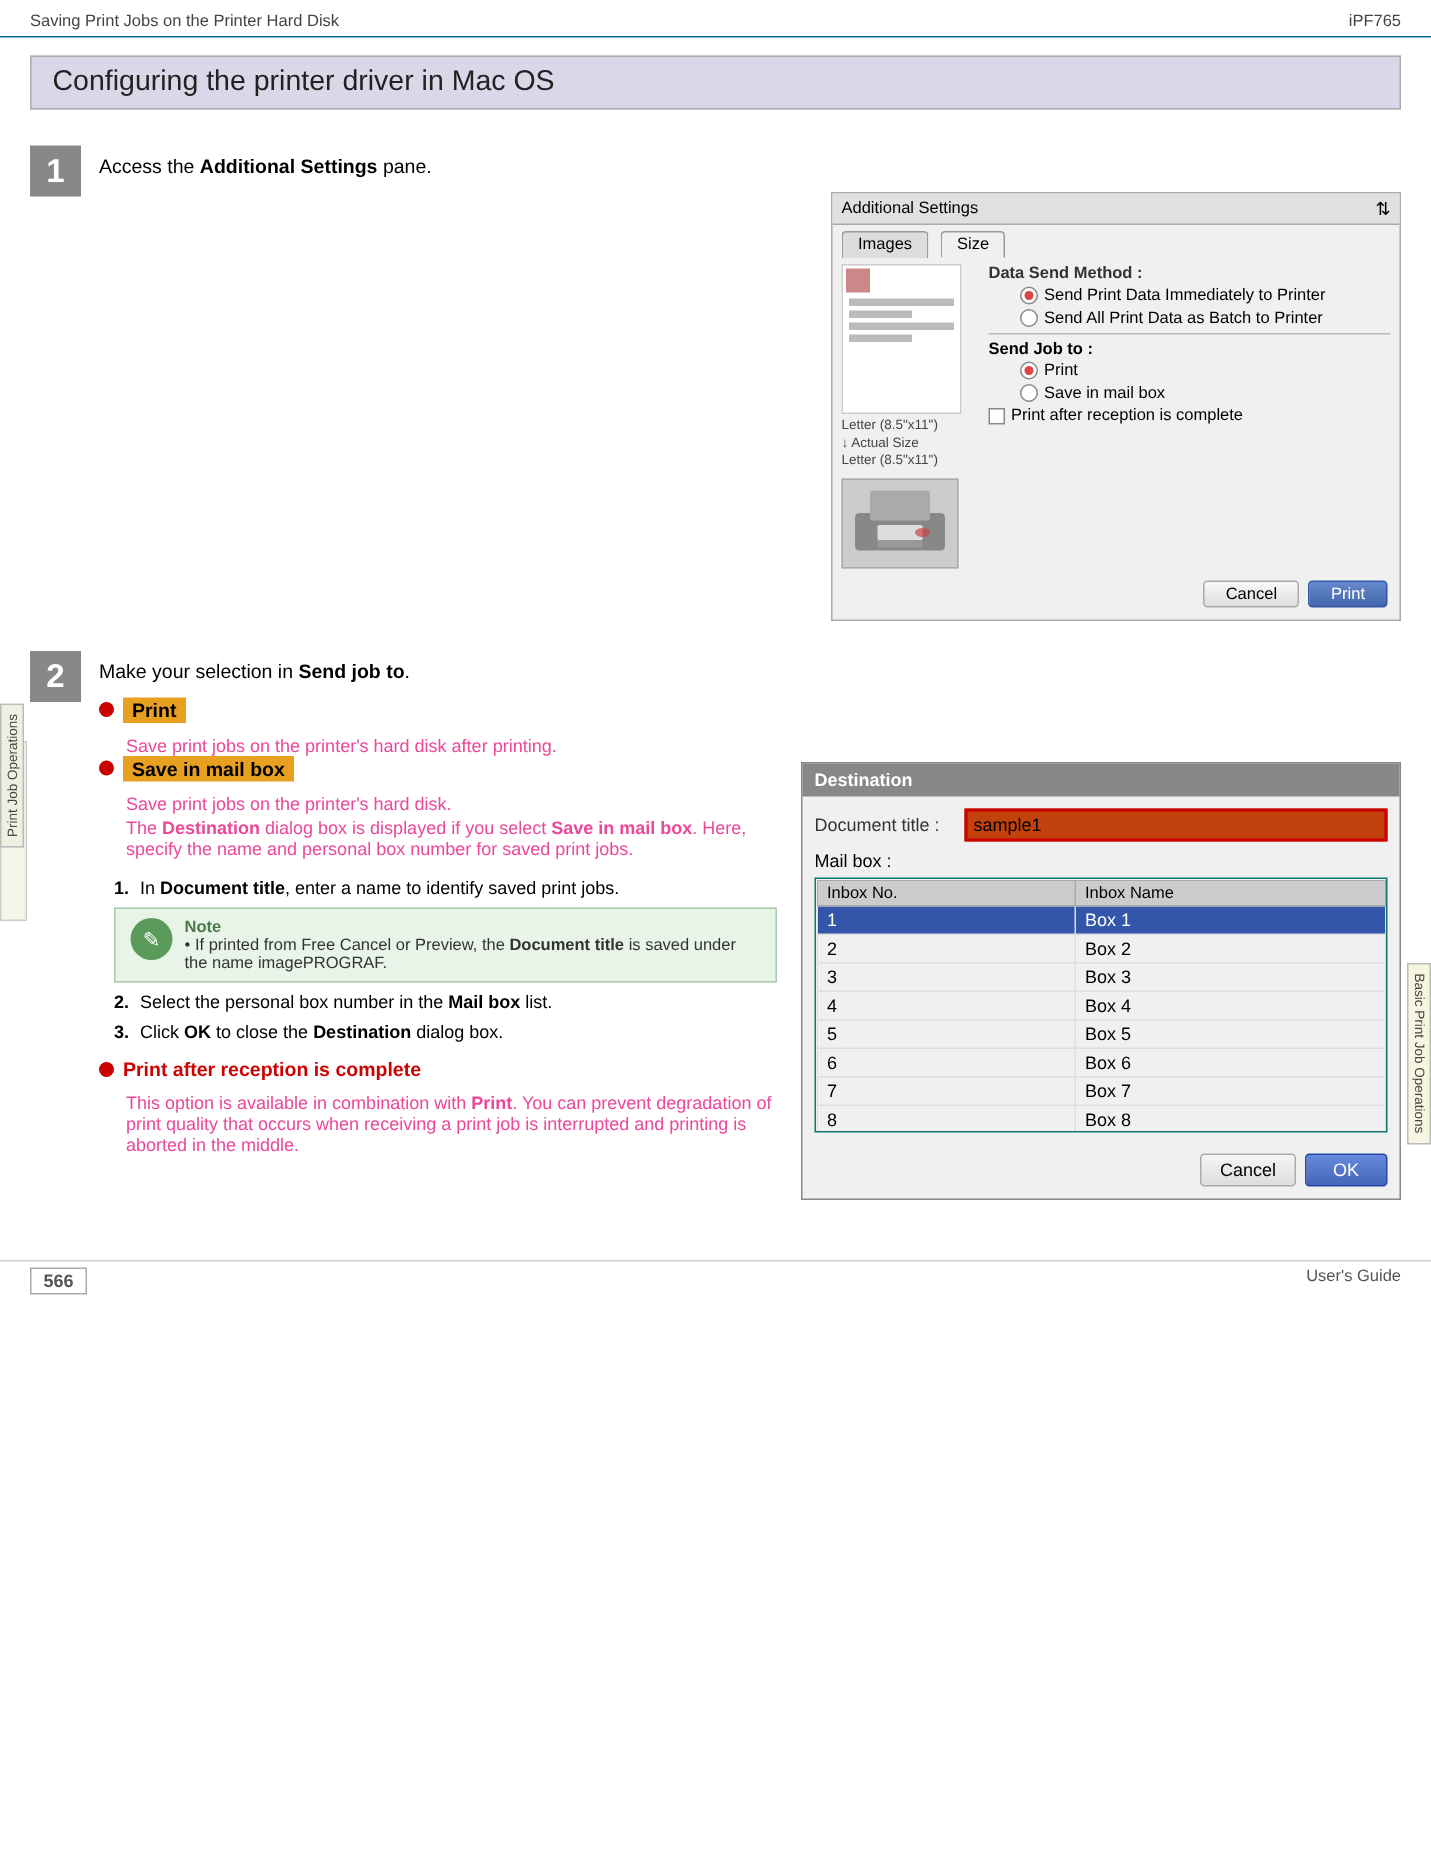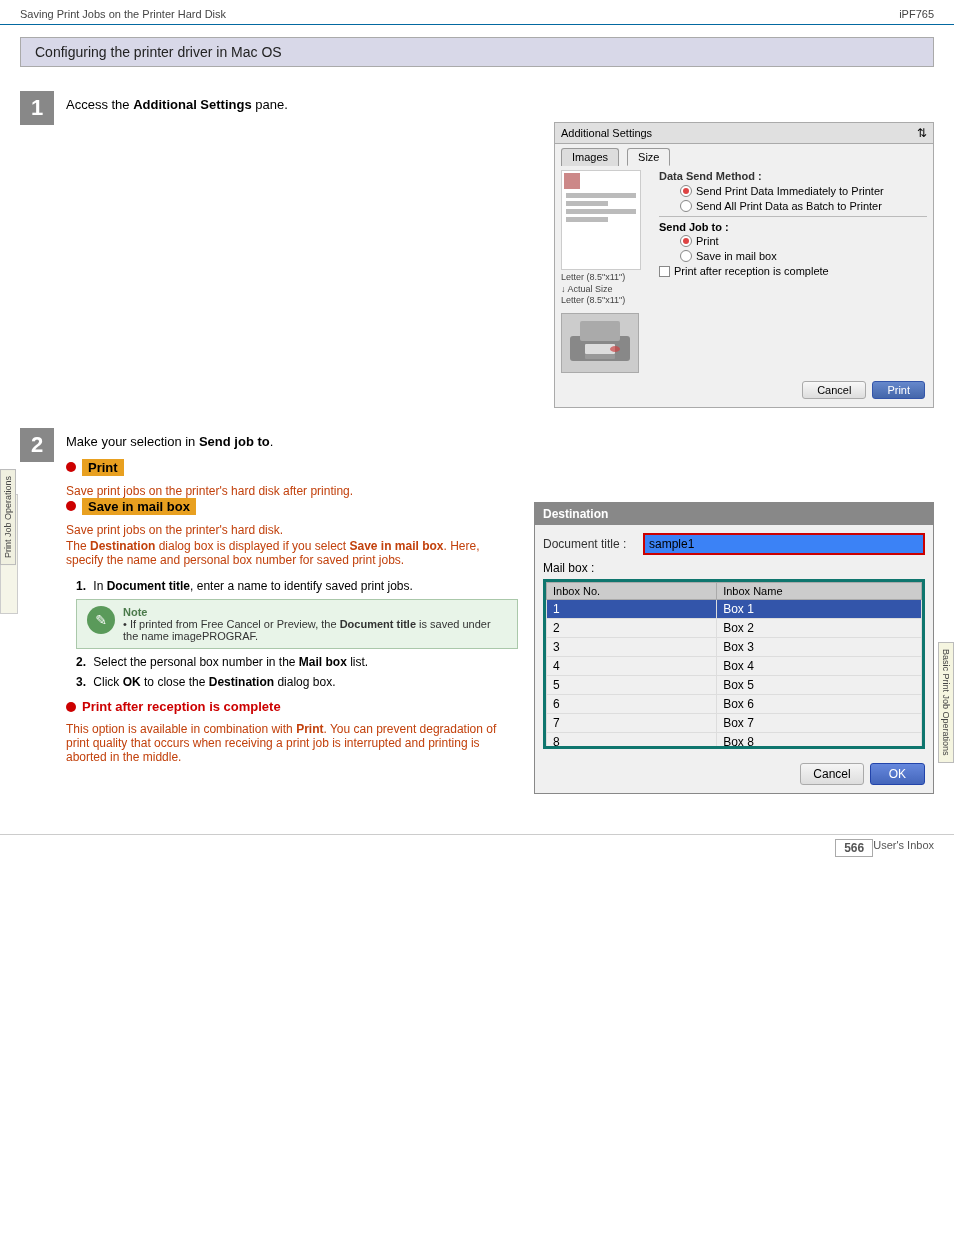--- a/index.html
+++ b/index.html
@@ -17,21 +17,21 @@
       justify-content: space-between;
       padding: 8px 20px 4px 20px;
       font-size: 11px;
       color: #444;
       border-bottom: 1px solid #0369a1;
     }
     .section-header {
       background: #d8d8e8;
       border: 1px solid #aaa;
       padding: 6px 14px;
-      font-size: 14px;
+      font-size: 19px;
       color: #222;
       margin: 12px 20px 0 20px;
     }
     .main-content {
       padding: 10px 20px 20px 20px;
     }
     .step-row {
       display: flex;
       align-items: flex-start;
       margin-top: 14px;
@@ -249,22 +249,23 @@
     }
     .bullet-label {
       font-weight: bold;
       font-size: 13px;
     }
     .bullet-label.highlight {
       color: #c00;
     }
     .bullet-desc {
       font-size: 12px;
-      color: #c2410c;
+      color: #ec4899;
       margin-top: 2px;
+      margin-left: 18px;
     }
 
     
     .destination-dialog {
       float: right;
       width: 400px;
       border: 1px solid #888;
       background: #f0f0f0;
       margin-left: 16px;
       margin-top: 4px;
@@ -288,21 +289,21 @@
     }
     .dialog-field-label {
       width: 100px;
       color: #333;
     }
     .dialog-input {
       flex: 1;
       border: 2px solid #c00;
       padding: 2px 4px;
       font-size: 12px;
-      background: #3b82f6;
+      background: #c2410c;
     }
     .dialog-mailbox-label {
       font-size: 12px;
       margin-bottom: 4px;
     }
     .dialog-table {
       width: 100%;
       border-collapse: collapse;
       font-size: 12px;
     }
@@ -320,21 +321,21 @@
       padding: 2px 6px;
       border: 1px solid #ddd;
     }
     .dialog-table tr.selected td {
       background: #3355aa;
       color: #fff;
     }
     .dialog-scroll {
       max-height: 170px;
       overflow-y: auto;
-      border: 3px solid #0f766e;
+      border: 1px solid #0f766e;
     }
     .dialog-footer {
       display: flex;
       justify-content: flex-end;
       gap: 6px;
       padding: 6px 8px 0 8px;
     }
     .btn-ok {
       padding: 3px 18px;
       font-size: 12px;
@@ -642,16 +643,16 @@
             <span>This option is available in combination with </span><b>Print</b><span>. You can prevent degradation of print quality that occurs when receiving a print job is interrupted and printing is aborted in the middle.</span>
           </div>
         </div>
 
       </div>
     </div>
   </div>
 
 </div>
 
-<div class="page-footer" style="margin-top:20px;position:relative;justify-content:flex-end;">
+<div class="page-footer" style="margin-top:20px;position:relative;">
   <span class="page-number-box">566</span>
-  <span>User's Inbox</span>
+  <span>User's Guide</span>
 </div>
 
 </body></html>

